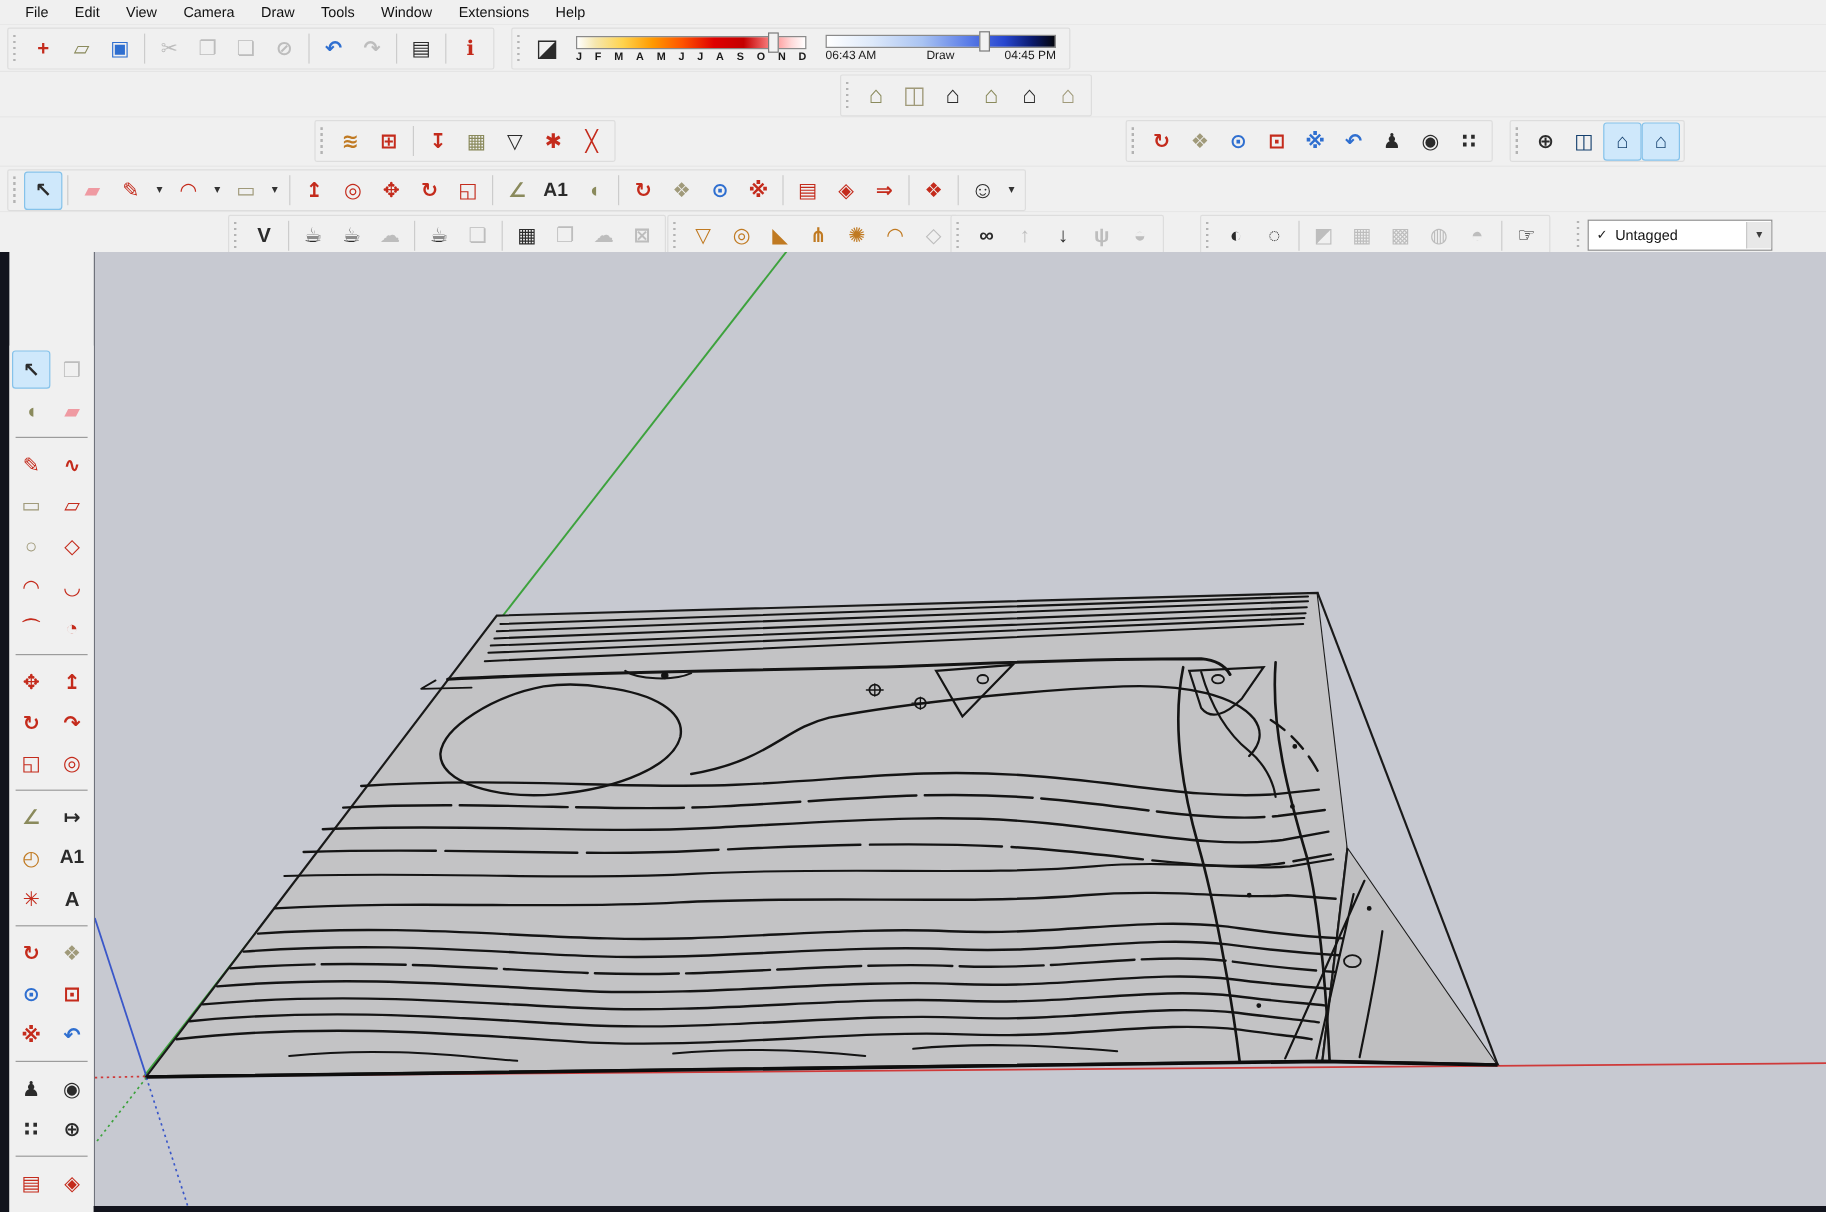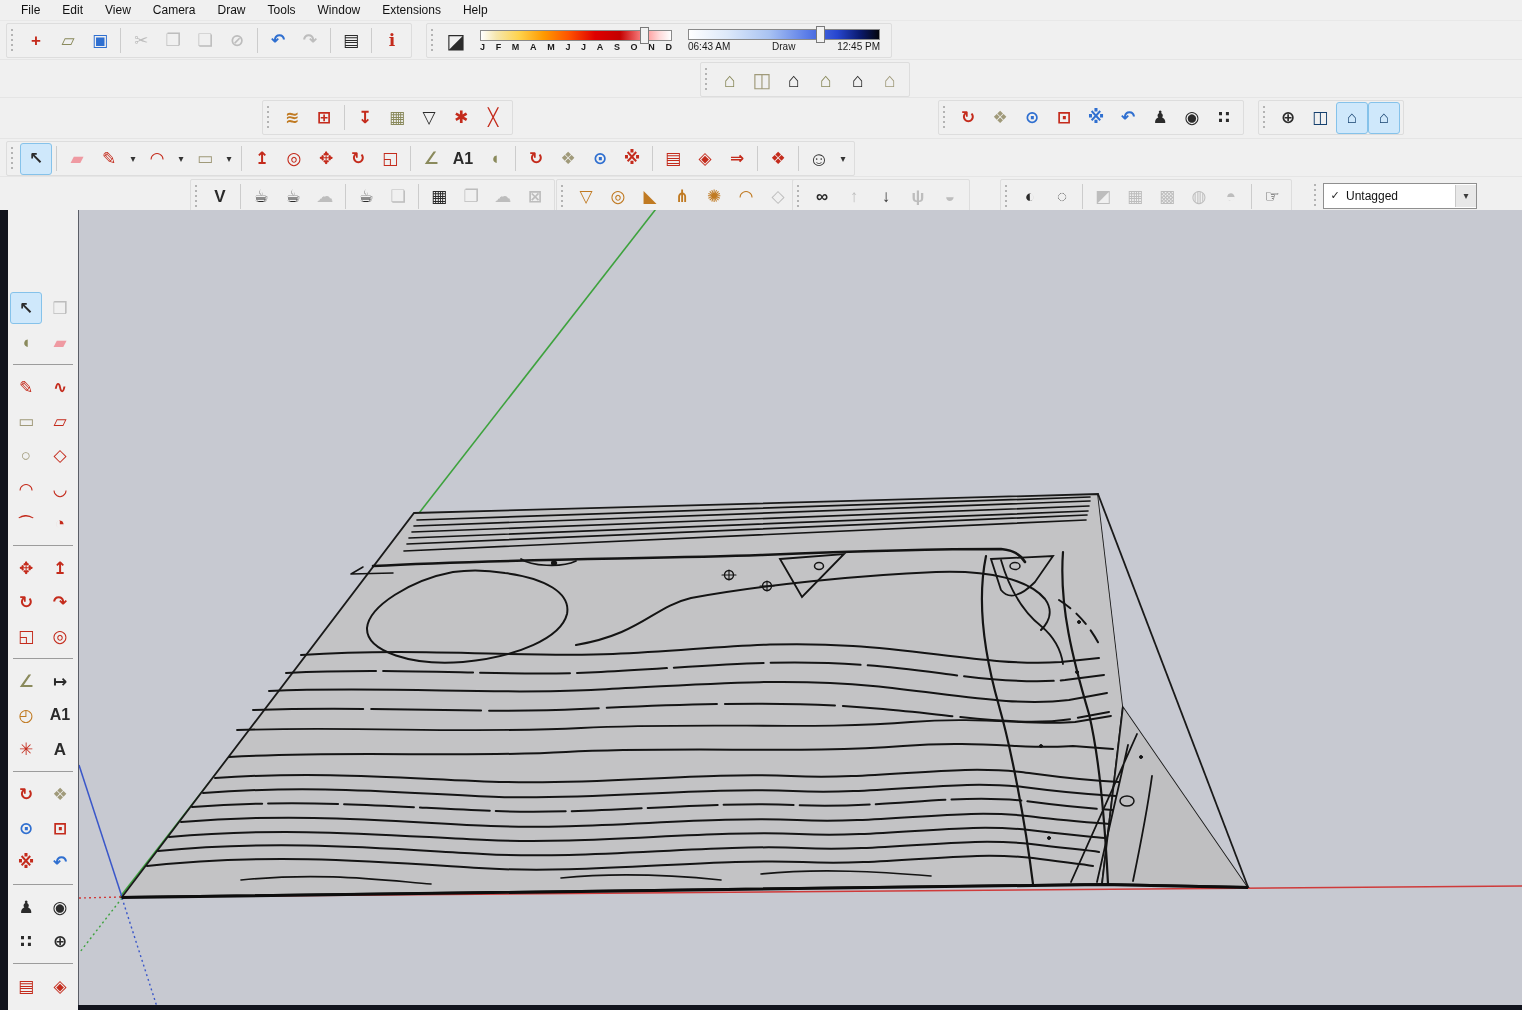--- a/index.html
+++ b/index.html
@@ -137,21 +137,21 @@
           <span>N</span>
             <span>D</span>
         </div>
       </div>
       <div class="slider">
         <div class="sbar time-bar"></div>
         <span class="thumb" style="left:calc(68% - 3px)"></span>
         <div class="labels tlabels">
           <span>06:43 AM</span>
           <span>Draw</span>
-          <span>12:45 PM</span>
+          <span>04:45 PM</span>
         </div>
       </div>
     </div>
   </div>
 
   <div class="row r2">
     <div class="blk" style="left:700px">
       <span class="grip"></span>
       <b class="tb olive big">
           <i>⌂</i>

